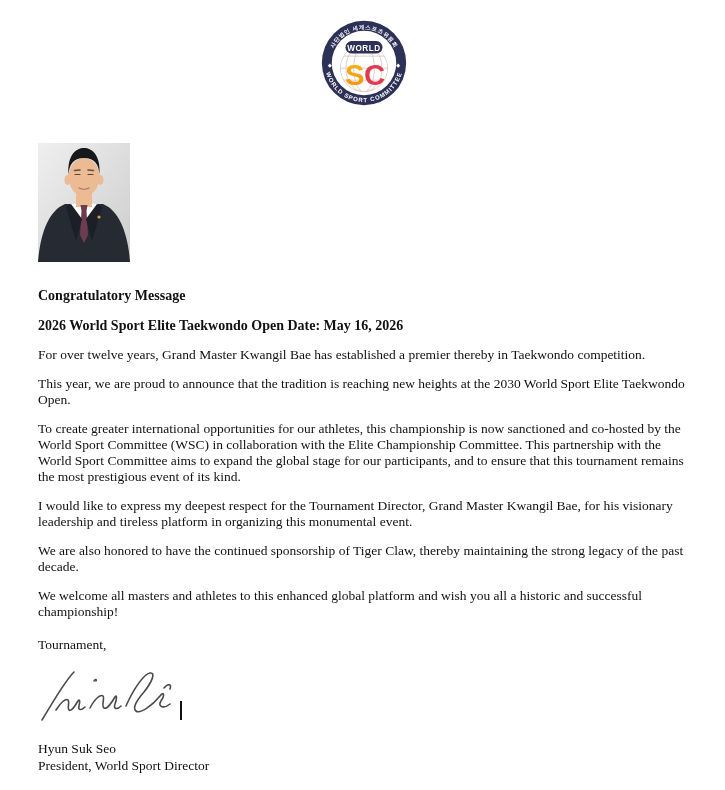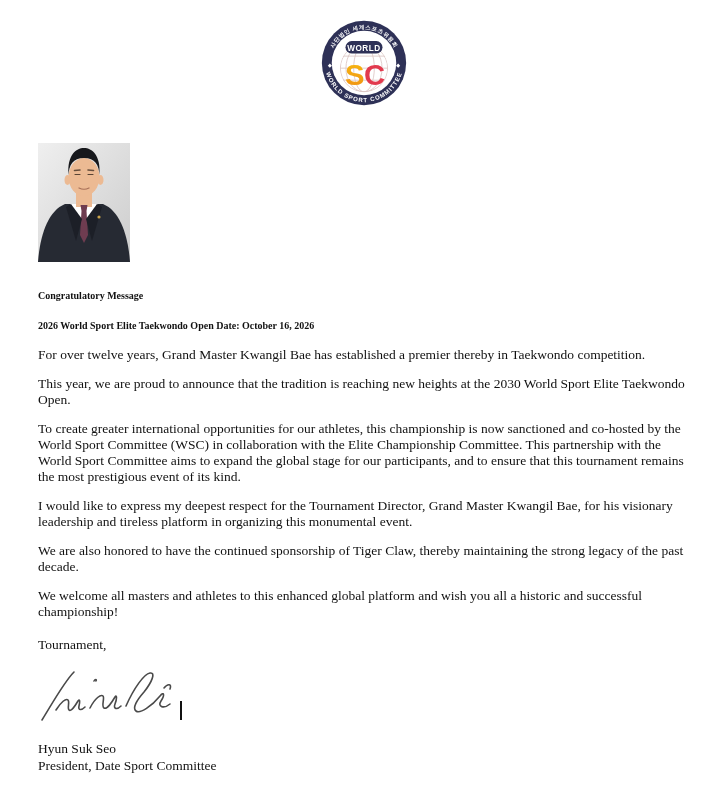--- a/index.html
+++ b/index.html
@@ -36,21 +36,21 @@
   }
   .letter {
     position: absolute;
     left: 38px;
     top: 288px;
     width: 652px;
     font-size: 13.5px;
     line-height: 16px;
   }
   .letter h1, .letter h2 {
-    font-size: 10px;
+    font-size: 14px;
     line-height: 16px;
     font-weight: bold;
     margin: 0 0 14px 0;
   }
   .letter h2 { margin-bottom: 13px; }
   .letter p { margin: 0 0 13px 0; }
   .closing { margin-top: 17px !important; }
   .signature-row {
     display: flex;
     align-items: flex-end;
@@ -165,21 +165,21 @@
         </g>
         <path d="M41,45 C44,46.5 48,46.5 51,45" stroke="#a87058" stroke-width="1.2" fill="none" stroke-linecap="round"></path>
 
         <circle cx="61" cy="74" r="1.6" fill="#c9a24a"></circle>
       </g>
     </svg>
   </div>
 
   <div class="letter">
     <h1>Congratulatory Message</h1>
-    <h2>2026 World Sport Elite Taekwondo Open Date: October 16, 2026</h2>
+    <h2>2026 World Sport Elite Taekwondo Open Date: May 16, 2026</h2>
 
     <p>For over twelve years, Grand Master Kwangil Bae has established a premier thereby in Taekwondo competition.</p>
     <p>This year, we are proud to announce that the tradition is reaching new heights at the 2030 World Sport Elite Taekwondo Open.</p>
     <p>To create greater international opportunities for our athletes, this championship is now sanctioned and co-hosted by the World Sport Committee (WSC) in collaboration with the Elite Championship Committee. This partnership with the World Sport Committee aims to expand the global stage for our participants, and to ensure that this tournament remains the most prestigious event of its kind.</p>
     <p>I would like to express my deepest respect for the Tournament Director, Grand Master Kwangil Bae, for his visionary leadership and tireless platform in organizing this monumental event.</p>
     <p>We are also honored to have the continued sponsorship of Tiger Claw, thereby maintaining the strong legacy of the past decade.</p>
     <p>We welcome all masters and athletes to this enhanced global platform and wish you all a historic and successful championship!</p>
 
     <p class="closing">Tournament,</p>
 
@@ -192,17 +192,17 @@
           <path d="M52,40 C57,30 63,26 65,28 C67,30 63,38 66,40 C69,42 74,34 77,29 C79,26 79,31 77,36 C75,41 79,42 83,38"></path>
           <path d="M88,38 C96,20 106,6 112,5 C118,4 114,14 106,24 C99,32 94,40 98,43 C102,46 114,38 122,28 C126,23 127,27 123,33 C119,39 126,41 132,36"></path>
           <path d="M126,20 C130,15 134,16 132,21"></path>
         </g>
       </svg>
       <span class="text-cursor"></span>
     </div>
 
     <div class="signer-block">
       <div>Hyun Suk Seo</div>
-      <div>President, Date Sport Committee</div>
+      <div>President, World Sport Director</div>
     </div>
   </div>
 
 </div>
 
 </body></html>

